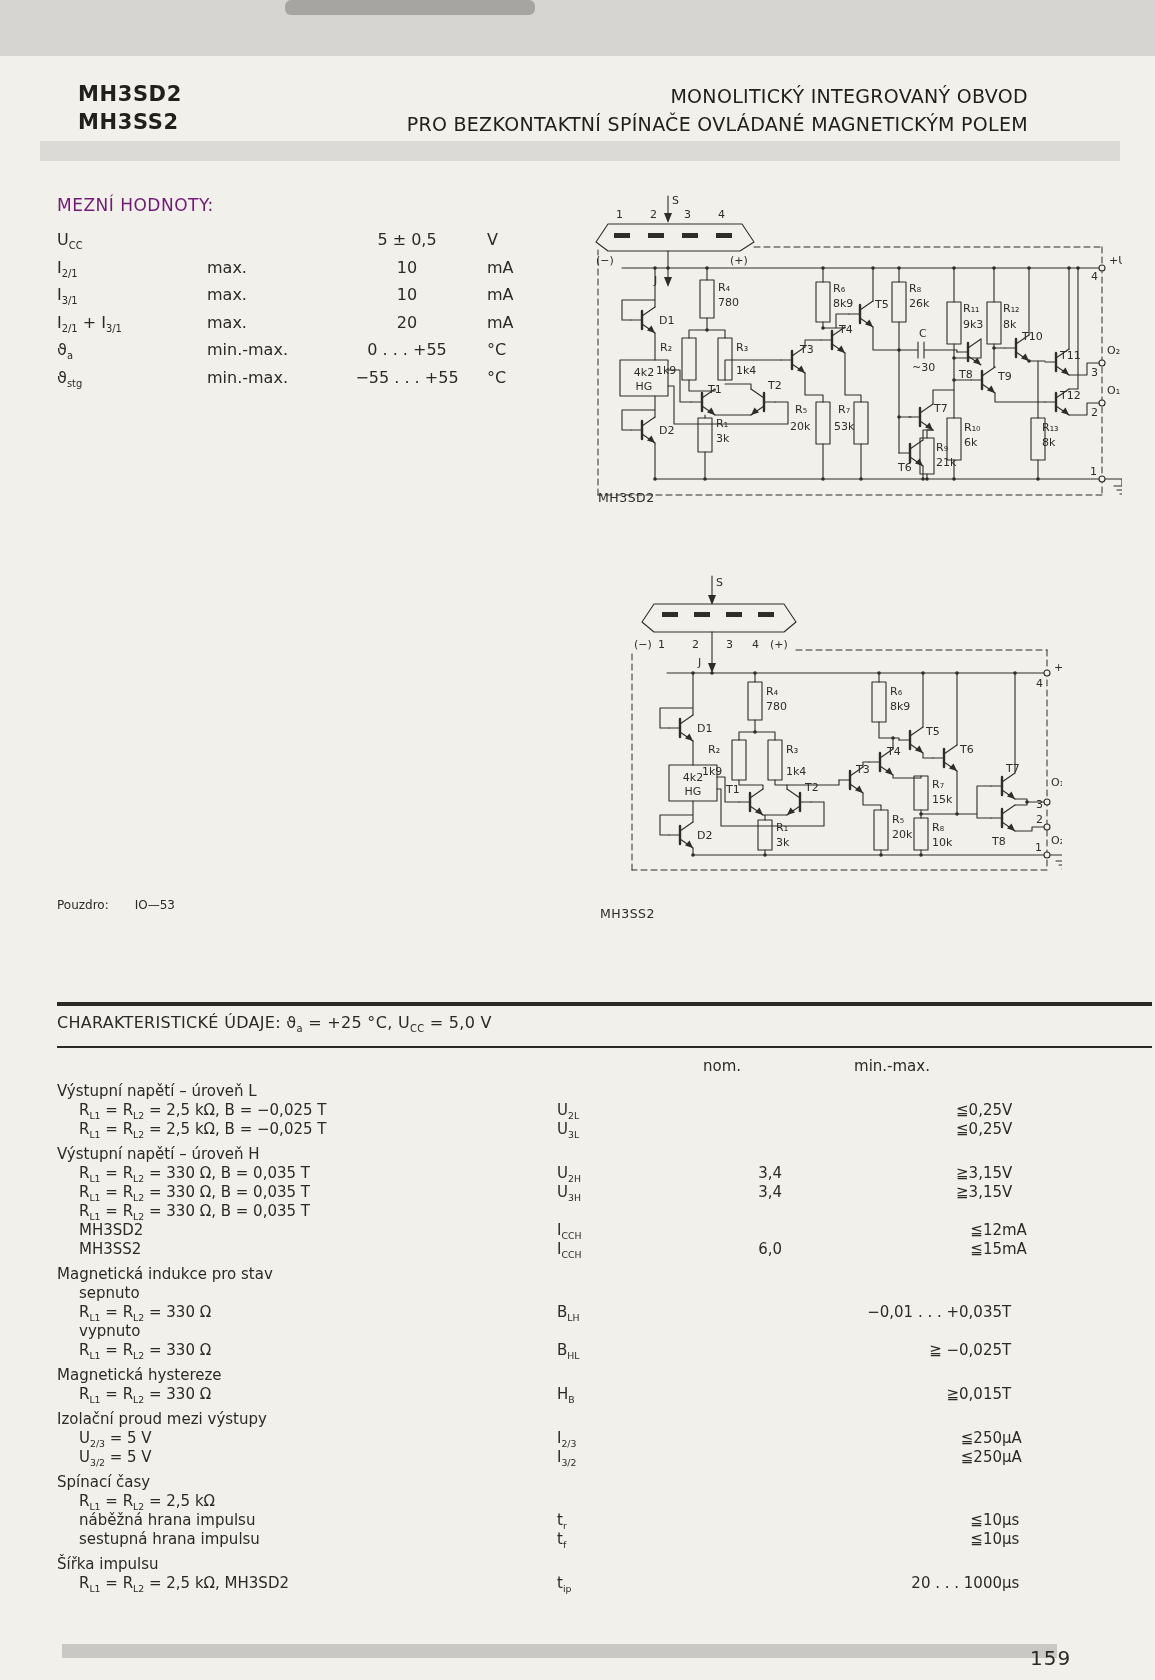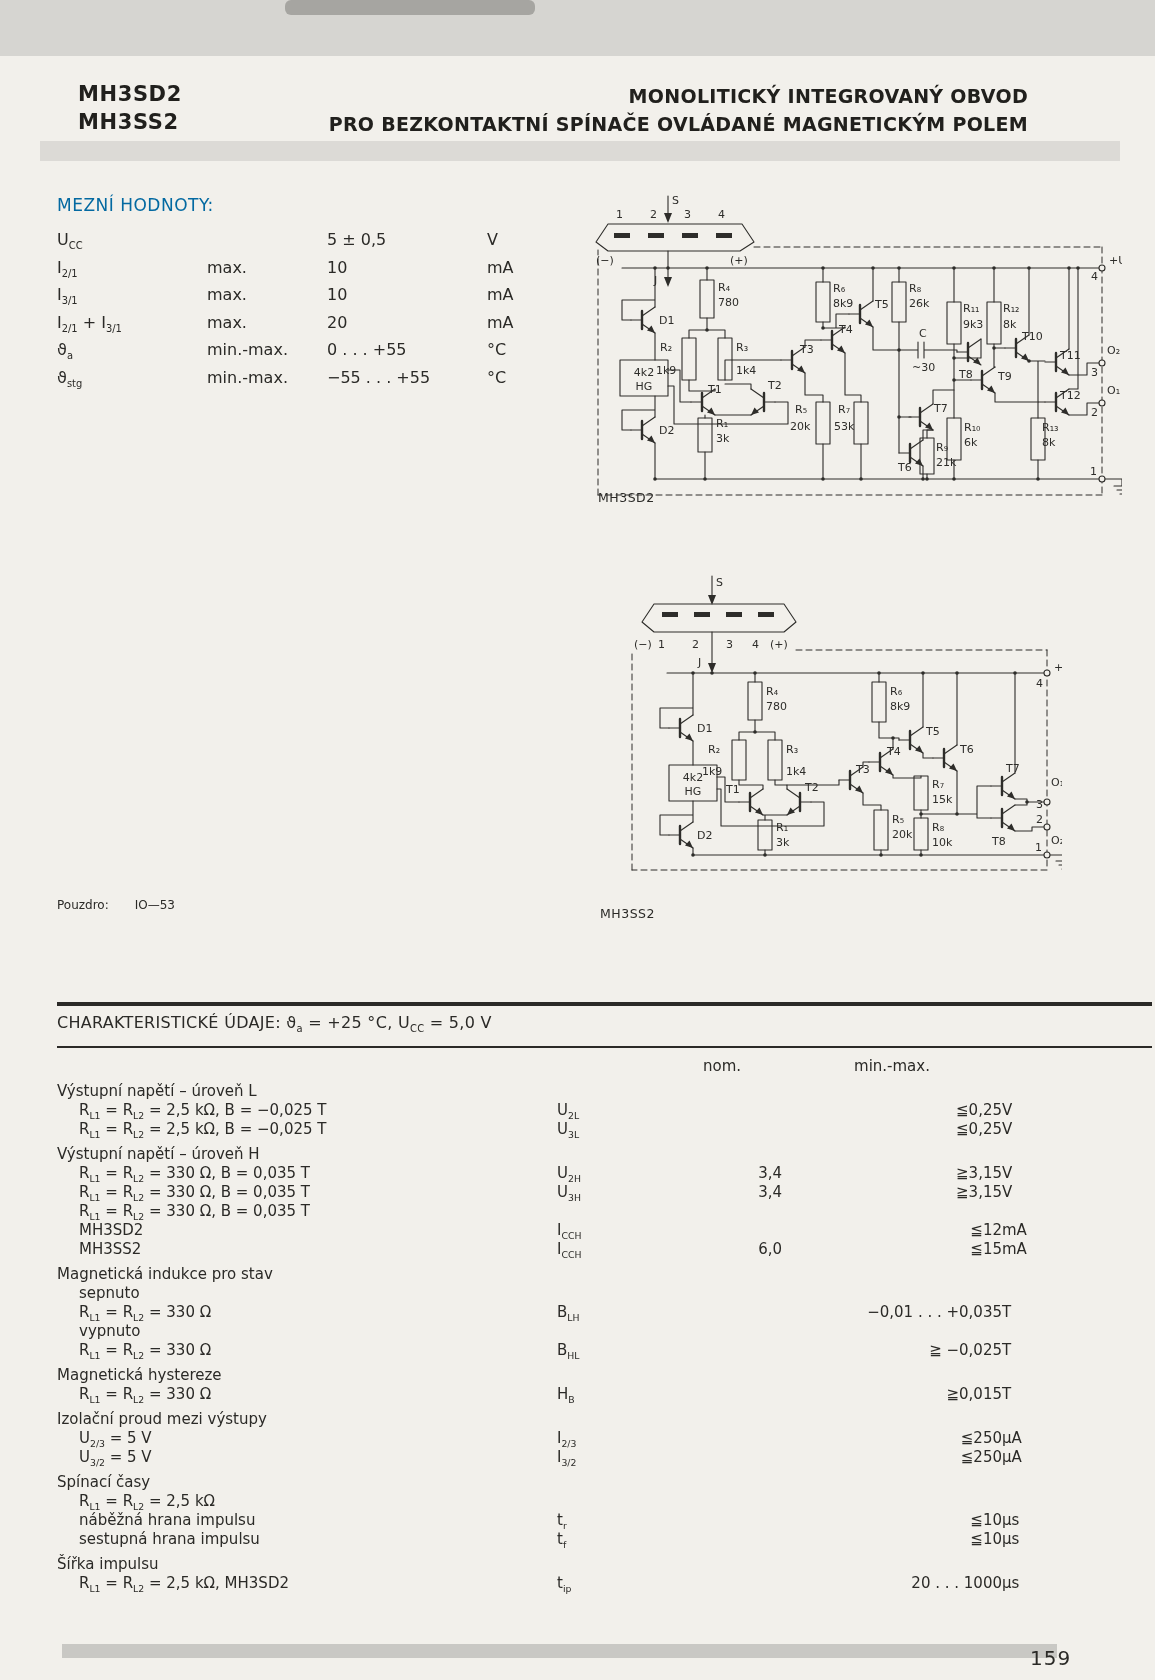--- a/index.html
+++ b/index.html
@@ -5,25 +5,25 @@
   html,body{margin:0;padding:0}
   body{
     width:1155px;height:1680px;position:relative;overflow:hidden;
     background:#f2f0eb;color:#2b2a27;
     font-family:"DejaVu Sans",sans-serif;
   }
   .abs{position:absolute}
   .band{position:absolute;background:#d6d5d1}
   .smudge{position:absolute;background:#9d9c99;border-radius:6px;opacity:.85}
   .hdr-part{font-size:21px;font-weight:700;letter-spacing:.6px;line-height:28px;color:#21201d}
-  .hdr-title{font-size:19px;font-weight:700;text-align:right;line-height:28px;letter-spacing:.3px;color:#21201d}
-  .sec-heading{font-size:17px;letter-spacing:.5px;color:#0369a1}
+  .hdr-title{font-size:19px;font-weight:400;text-align:right;line-height:28px;letter-spacing:.3px;color:#21201d}
+  .sec-heading{font-size:17px;letter-spacing:.5px;color:#701a75}
   .lim-table{width:540px}
   .lim-row{display:grid;grid-template-columns:150px 120px 160px 1fr;align-items:baseline;height:27.5px;font-size:16px}
-  .lim-val{}
+  .lim-val{text-align:center}
   sub{font-size:.62em}
   .pz{font-size:12px}
   .pz .pz-val{margin-left:26px}
   .rule-a{position:absolute;background:#2b2a27;height:4px}
   .rule-b{position:absolute;background:#2b2a27;height:2px}
   .chead{position:absolute;font-size:16px;letter-spacing:.3px}
   .colheads,.cline{display:grid;grid-template-columns:500px 105px 120px 220px 60px;align-items:baseline}
   .colheads{font-size:15px;font-weight:400}
   .colheads .c-nom,.colheads .c-mm{text-align:center}
   .cline{font-size:15px;height:19px}

